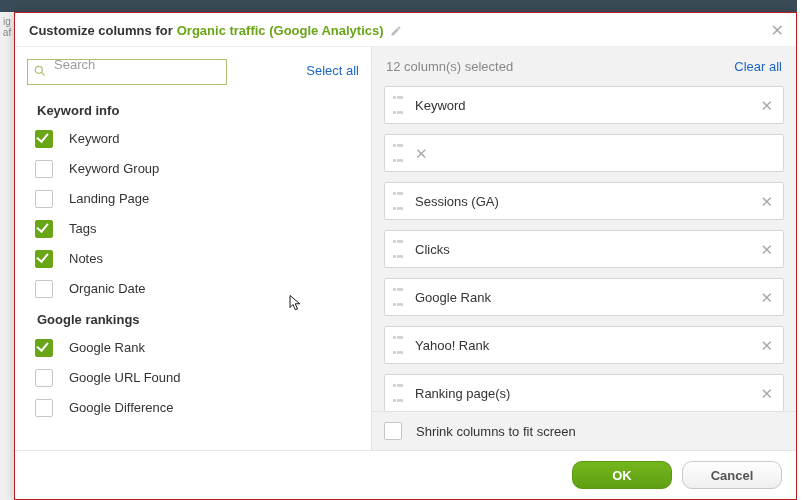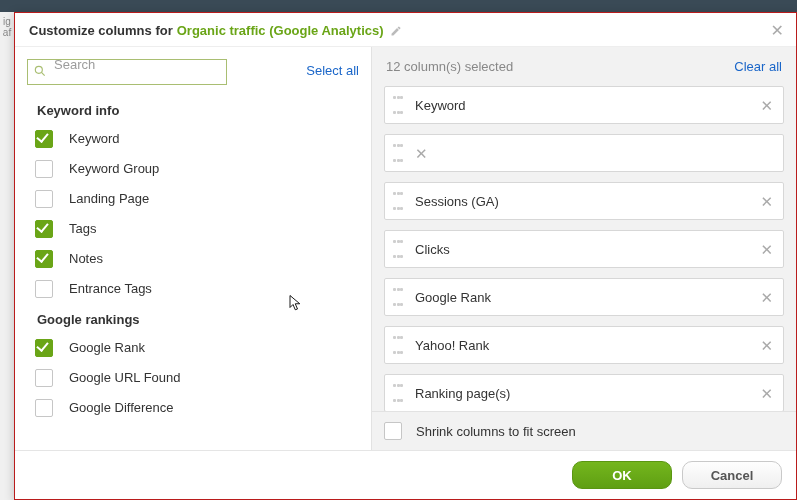--- a/index.html
+++ b/index.html
@@ -107,21 +107,21 @@
             <div class="opt-row">
               <div class="chk checked"></div>
               <span class="opt-label">Tags</span>
             </div>
             <div class="opt-row">
               <div class="chk checked"></div>
               <span class="opt-label">Notes</span>
             </div>
             <div class="opt-row">
               <div class="chk"></div>
-              <span class="opt-label">Entrance Tags</span>
+              <span class="opt-label">Organic Date</span>
             </div>
             <div class="section-head">Google rankings</div>
             <div class="opt-row">
               <div class="chk checked"></div>
               <span class="opt-label">Google Rank</span>
             </div>
             <div class="opt-row">
               <div class="chk"></div>
               <span class="opt-label">Google URL Found</span>
             </div>

